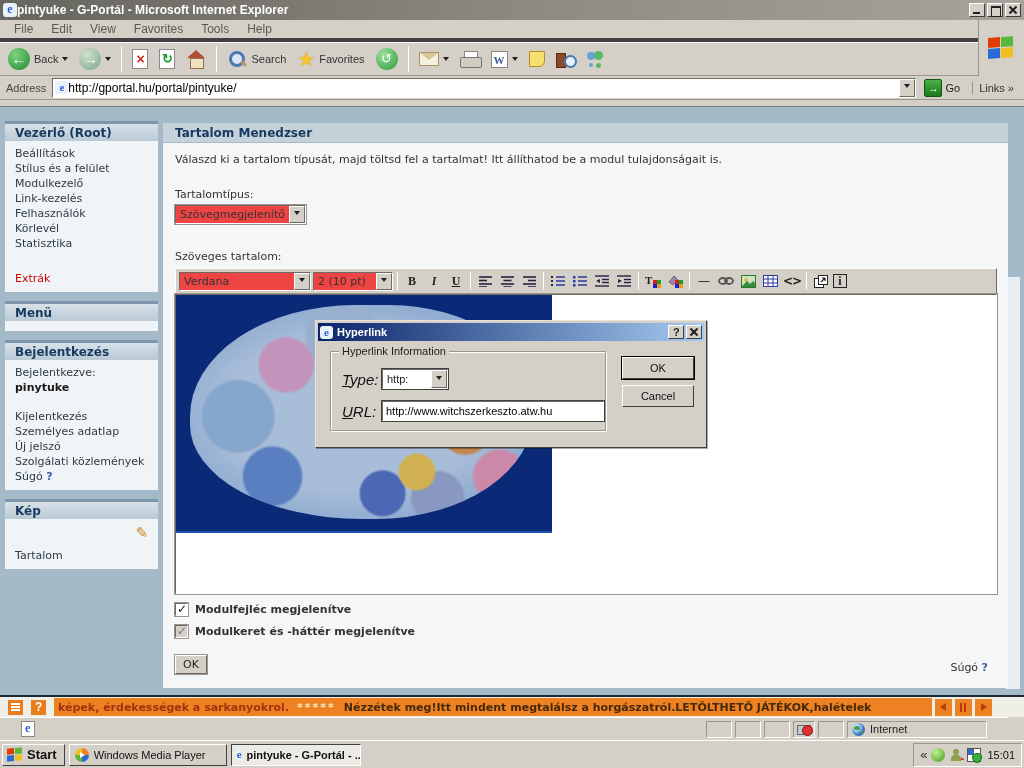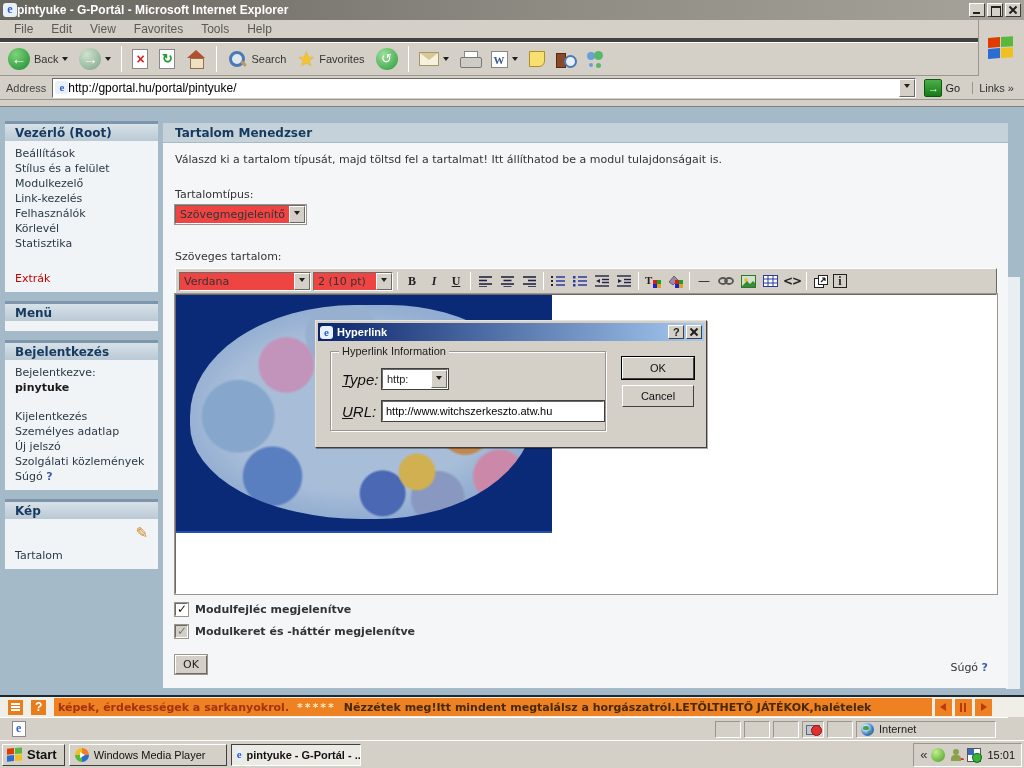--- a/index.html
+++ b/index.html
@@ -162,21 +162,21 @@
   .mq-ico.bars::after { content:""; position:absolute; left:3px; top:3px; width:9px; height:2px; background:#fff; box-shadow:0 3px 0 #fff, 0 6px 0 #fff; }
   .mq-ico.q::after { content:"?"; position:absolute; left:4px; top:0px; color:#fff; font-weight:bold; font-size:12px; }
   .mq-band { margin-left:8px; width:878px; height:18px; background:#ee8122; display:flex; align-items:center; white-space:nowrap; overflow:hidden; font-family:"DejaVu Sans",sans-serif; font-size:11px; font-weight:bold; padding-left:4px; gap:8px; }
   .mq-seg1 { color:#a33210; } .mq-stars { color:#f7e9c3; letter-spacing:2px; } .mq-seg2 { color:#46290a; }
   .mq-btn { width:17px; height:17px; background:#ee8122; margin-left:3px; position:relative; }
   .mq-btn.prev::after { content:""; position:absolute; left:5px; top:4px; border:4px solid transparent; border-right:6px solid #b93a10; border-left:none; }
   .mq-btn.next::after { content:""; position:absolute; left:6px; top:4px; border:4px solid transparent; border-left:6px solid #b93a10; border-right:none; }
   .mq-btn.pause::before { content:""; position:absolute; left:5px; top:4px; width:2px; height:9px; background:#b93a10; box-shadow:4px 0 0 #b93a10; }
 
   
-  .statusbar { position:absolute; left:0; top:717px; width:1008px; height:23px; background:#d4d0c8; border-top:1px solid #fff; display:flex; align-items:center; padding:0 12px; gap:3px; }
+  .statusbar { position:absolute; left:0; top:717px; width:1008px; height:23px; background:#d4d0c8; border-top:1px solid #fff; display:flex; align-items:center; padding:0 21px; gap:3px; }
   .sb-left { flex:1; display:flex; align-items:center; }
   .mini-page { width:14px; height:16px; background:#fff; border:1px solid #8a8a8a; position:relative; }
   .mini-page::after { content:"e"; position:absolute; left:3px; top:-1px; color:#2a5bd7; font-weight:bold; font-size:12px; font-family:"Liberation Serif",serif; }
   .sb-pane { height:17px; border:1px solid; border-color:#9a968e #fff #fff #9a968e; }
   .pane-sm { width:26px; }
   .offline-ico { width:22px; position:relative; }
   .offline-ico::before { content:""; position:absolute; left:3px; top:3px; width:12px; height:8px; background:#b8c8d8; border:1px solid #667; }
   .offline-ico::after { content:""; position:absolute; right:1px; bottom:1px; width:9px; height:9px; border-radius:50%; background:#e03030; border:1px solid #901010; }
   .sb-zone { width:140px; display:flex; align-items:center; gap:5px; padding-left:4px; color:#222; }
   .globe { width:13px; height:13px; border-radius:50%; background:radial-gradient(circle at 35% 35%, #bfe0ff 0 20%, #3a78c8 60%, #1a4a90); position:relative; }

